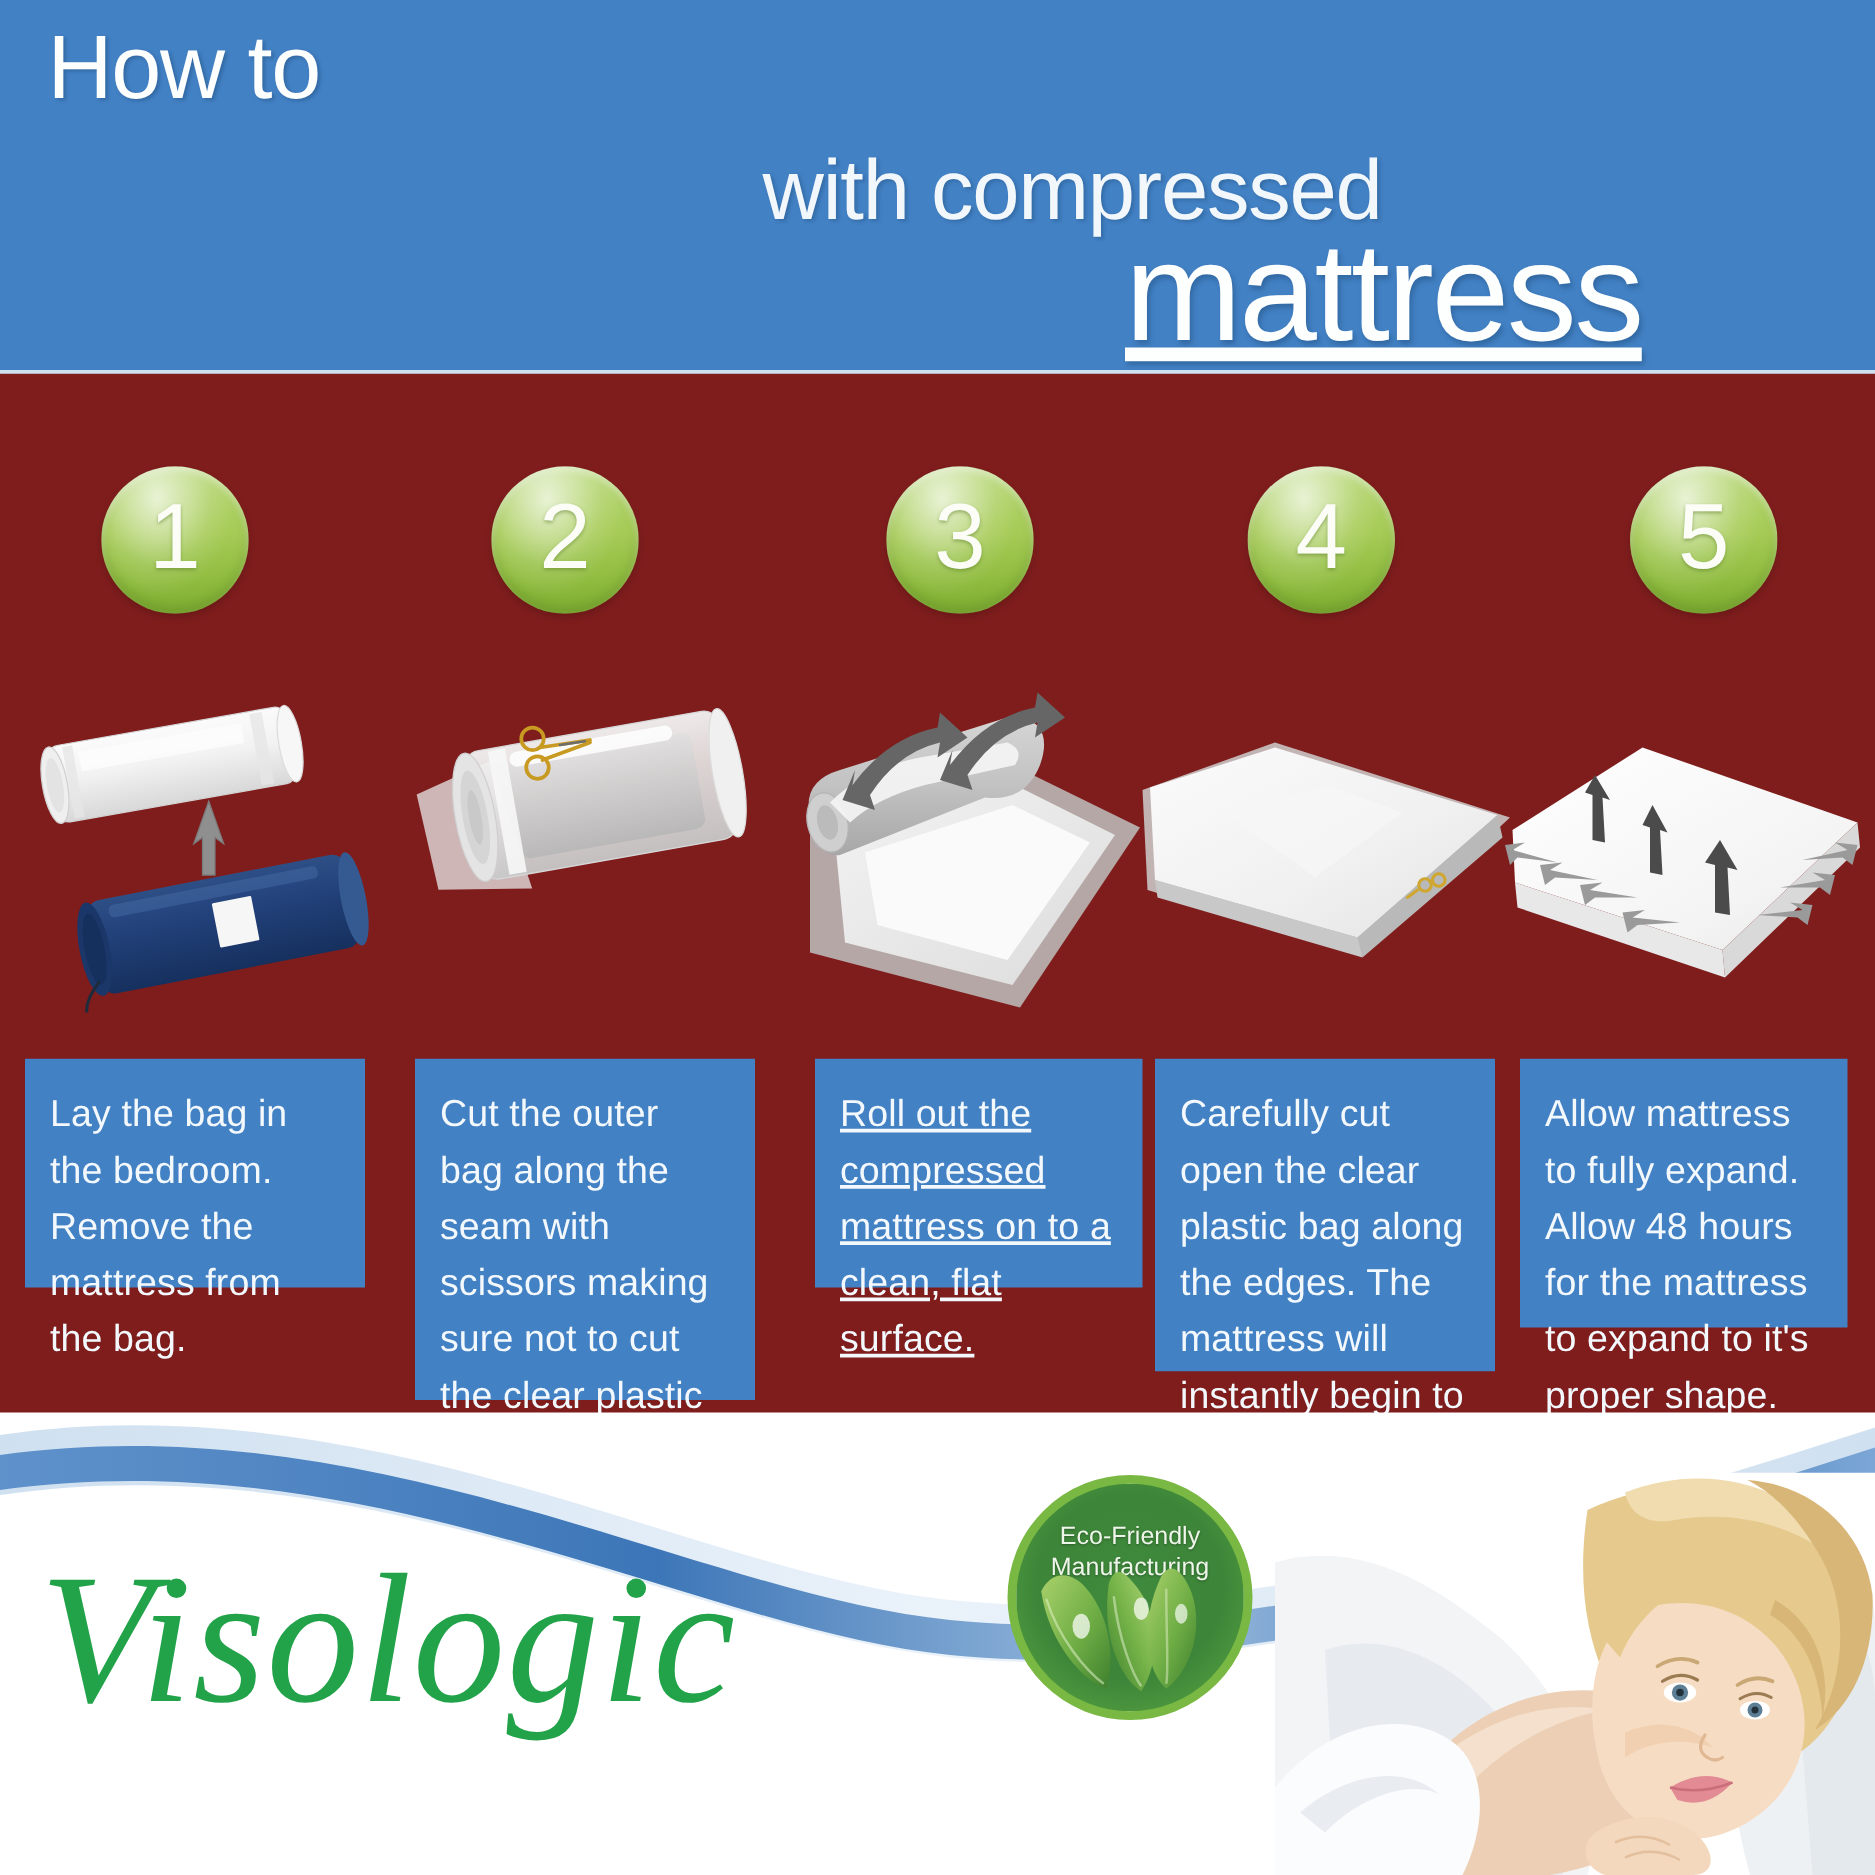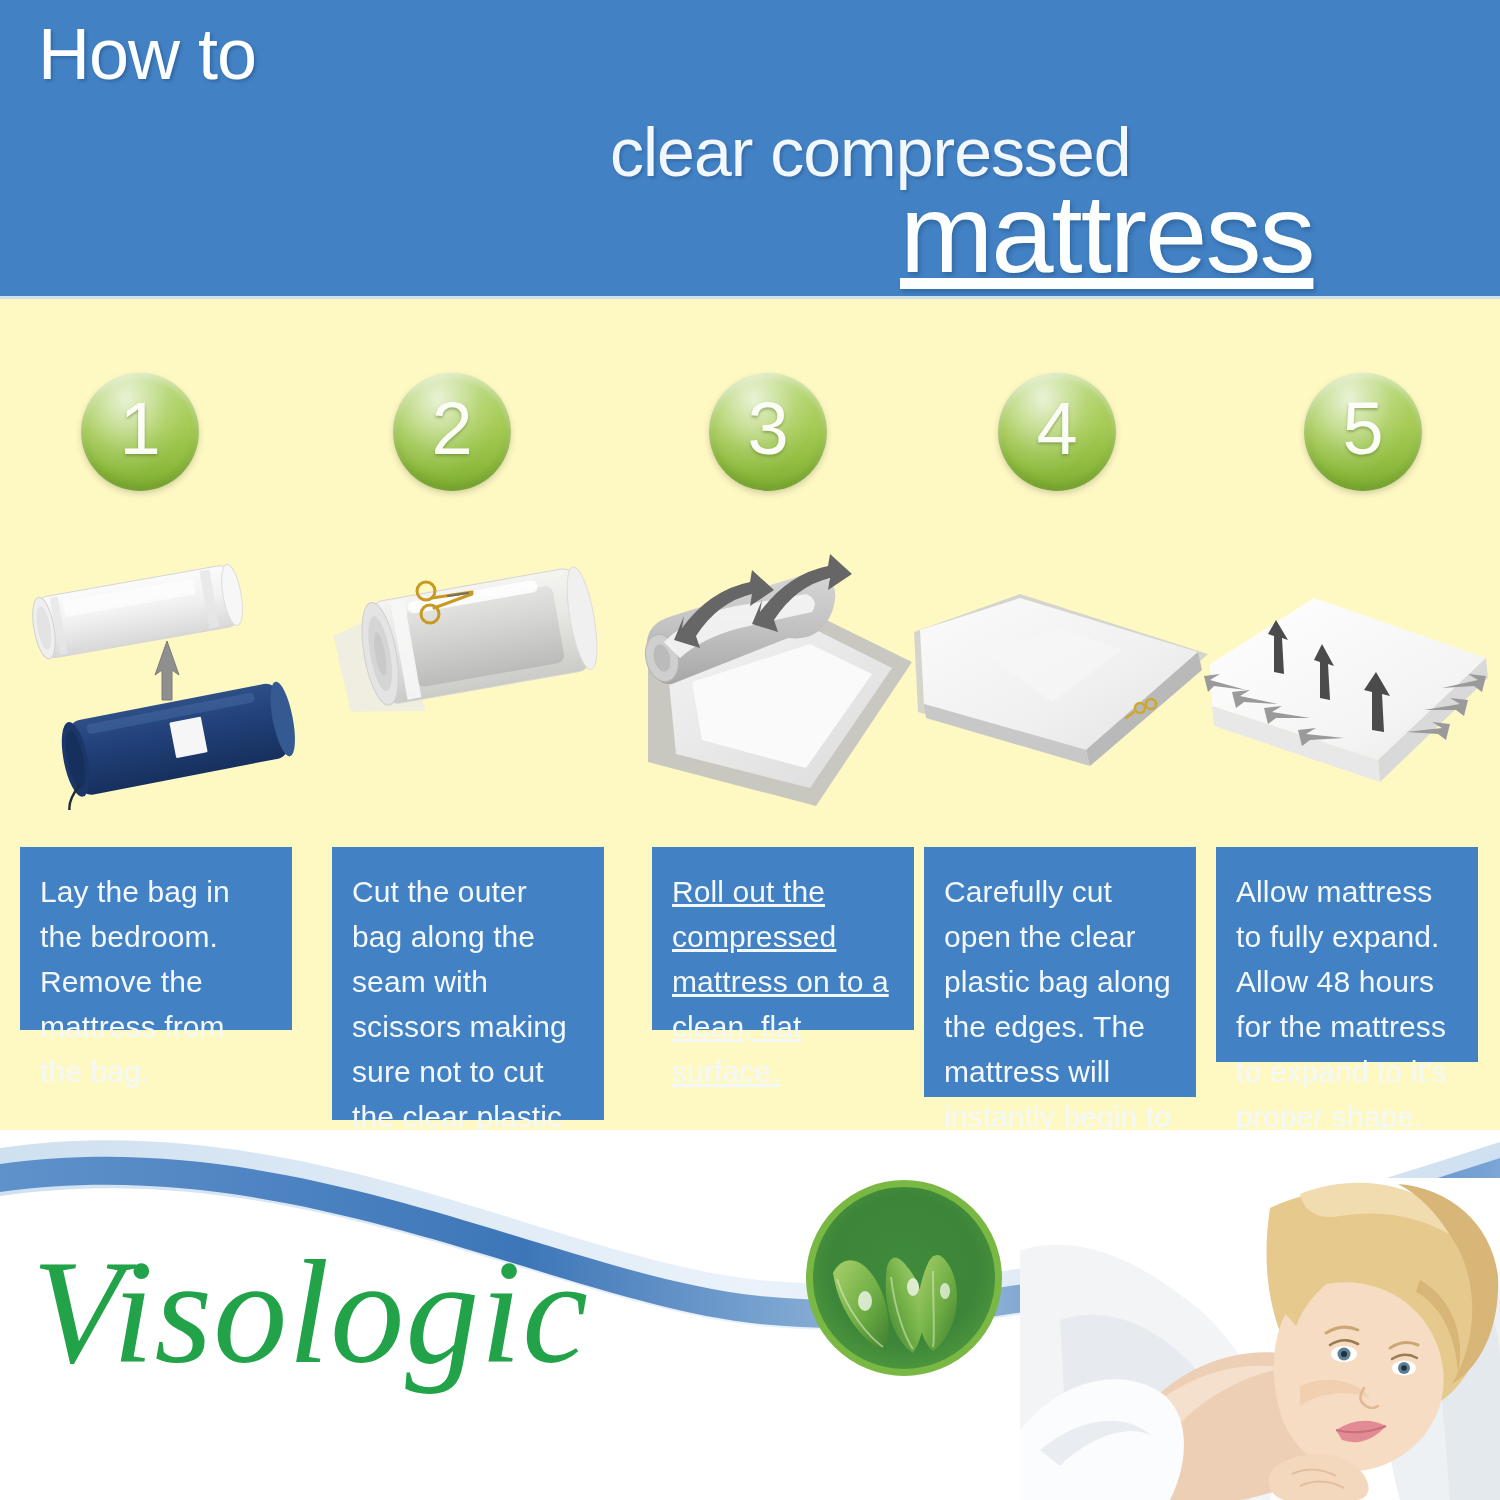--- a/index.html
+++ b/index.html
@@ -2,21 +2,21 @@
 <html><head>
 <meta charset="utf-8">
 <style>
   html,body{margin:0;padding:0;}
   body{
     width:1500px;height:1500px;overflow:hidden;
     background:#ffffff;
     font-family:"Liberation Sans", sans-serif;
     position:relative;
   }
-  #page{position:absolute;inset:0;width:1500px;height:1500px;background:#fef9c3;overflow:hidden;}
+  #page{position:absolute;inset:0;width:1500px;height:1500px;background:#7f1d1d;overflow:hidden;}
 
   
   .header{
     position:absolute;left:0;top:0;width:1500px;height:296px;
     background:#4281c4;
     overflow:hidden;
   }
   .header .title-stack{
     position:absolute;left:0;top:0;width:1500px;height:296px;
   }
@@ -113,21 +113,21 @@
   }
 </style>
 </head>
 <body>
 
 <div id="page">
 
   <div class="header">
     <div class="title-stack">
       <div class="t-how">How to</div>
-      <div class="t-your">clear compressed</div>
+      <div class="t-your">with compressed</div>
       <div class="t-mattress">mattress</div>
     </div>
   </div>
   <div class="header-underline"></div>
 
   <div class="circle" style="left:81px;top:373px;">
     <span>1</span>
   </div>
   <div class="circle" style="left:393px;top:373px;">
     <span>2</span>
@@ -401,20 +401,24 @@
 
         <path d="M1276 336 C 1304 318 1340 320 1360 340 C 1374 356 1370 370 1354 370 L1284 370 C 1266 364 1264 346 1276 336 Z" fill="#f3d8bd"></path>
         <path d="M1292 344 q22 -10 44 2" stroke="#e3bf9e" stroke-width="2" fill="none"></path>
         <path d="M1300 356 q22 -10 44 2" stroke="#e3bf9e" stroke-width="2" fill="none"></path>
       </g>
     </svg>
 
   </div>
 
   <div class="eco-badge">
+    <div class="eco-text">
+      <div>Eco-Friendly</div>
+      <div>Manufacturing</div>
+    </div>
     <svg width="182" height="182" viewBox="0 0 182 182" style="position:absolute;left:0;top:0;">
       <defs>
         <linearGradient id="lf1" x1="0" y1="0" x2="1" y2="1">
           <stop offset="0" stop-color="#a9d06a"></stop>
             <stop offset=".55" stop-color="#6fae45"></stop>
           <stop offset="1" stop-color="#3f7f2e"></stop>
         </linearGradient>
         <linearGradient id="lf2" x1="0" y1="1" x2="1" y2="0">
           <stop offset="0" stop-color="#3f7f2e"></stop>
             <stop offset=".5" stop-color="#74b248"></stop>

